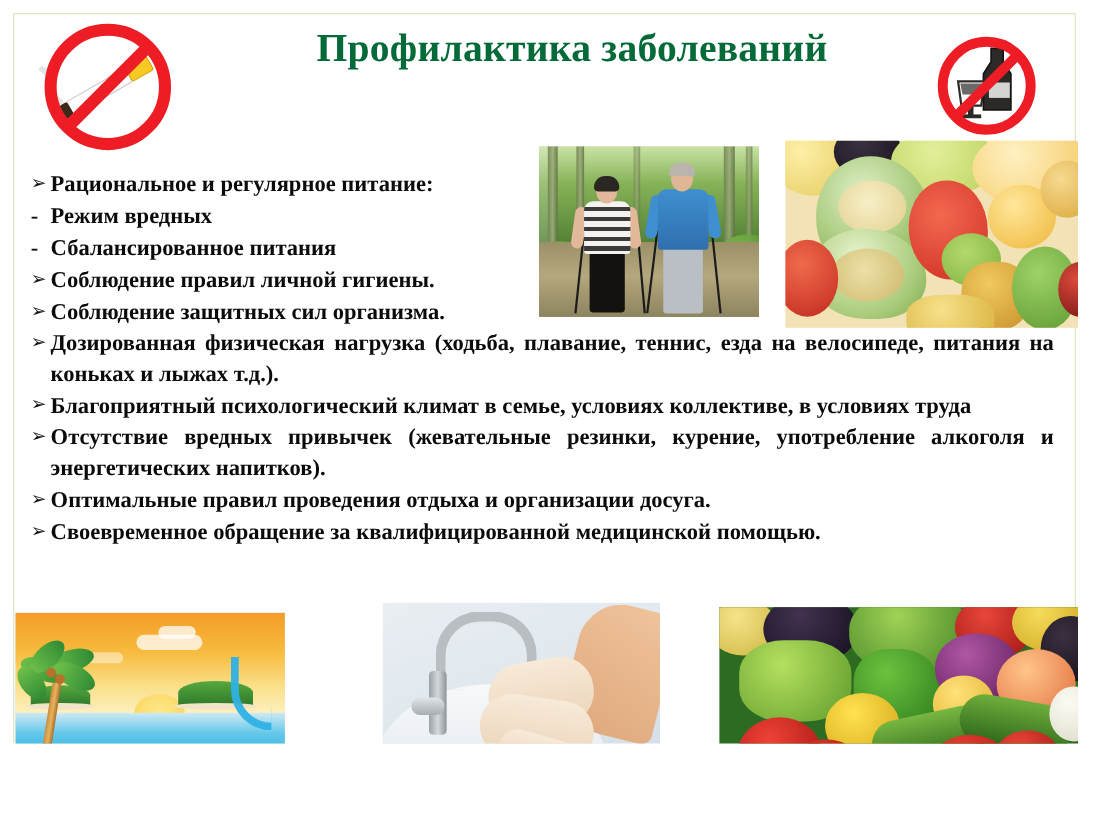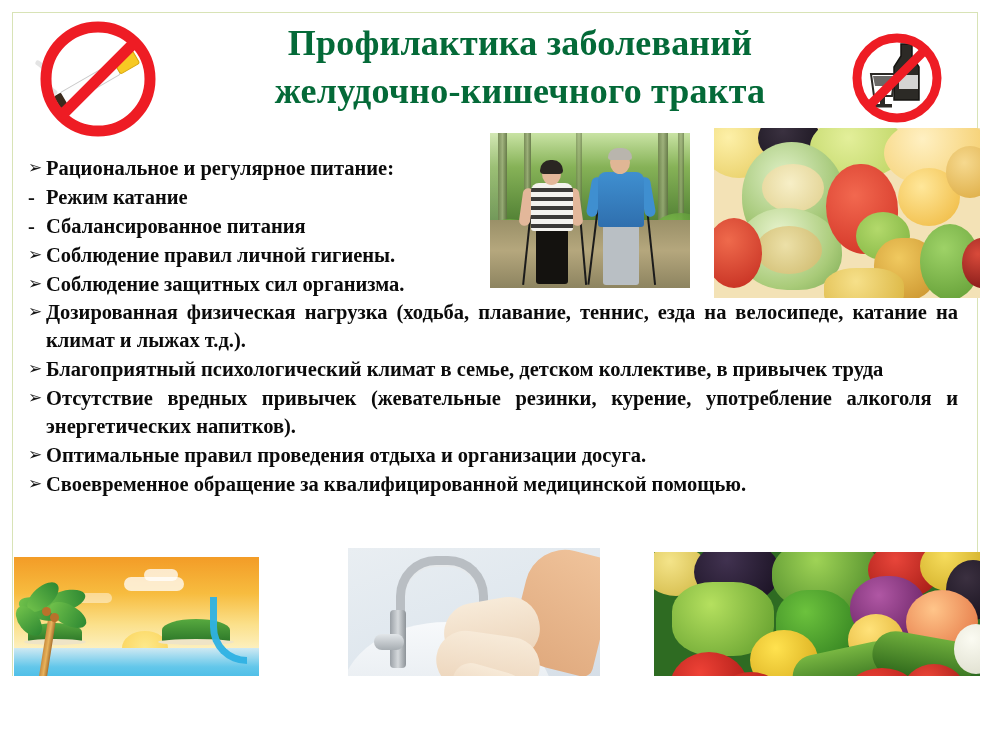--- a/index.html
+++ b/index.html
@@ -217,58 +217,57 @@
           <rect x="-24" y="26" width="19" height="3.5" fill="#2c2a26"></rect>
         </g>
         <circle r="40" fill="none" stroke="#ee1c24" stroke-width="9"></circle>
         <line x1="-28" y1="28" x2="28" y2="-28" stroke="#ee1c24" stroke-width="9"></line>
       </g>
     </svg>
   </div>
 
   <div class="title">
     <span class="ln">Профилактика заболеваний</span>
-    <span class="ln">желудочно-кишечного тракта</span>
   </div>
 
   <div class="list">
 
     <div class="li narrow">
       <span class="mark">➢</span>
       <span class="txt">Рациональное и регулярное питание:</span>
     </div>
 
     <div class="li narrow">
       <span class="mark dash">-</span>
-      <span class="txt">Режим катание</span>
+      <span class="txt">Режим вредных</span>
     </div>
 
     <div class="li narrow">
       <span class="mark dash">-</span>
       <span class="txt"> Сбалансированное питания</span>
     </div>
 
     <div class="li medium">
       <span class="mark">➢</span>
       <span class="txt">Соблюдение правил личной гигиены.</span>
     </div>
 
     <div class="li medium">
       <span class="mark">➢</span>
       <span class="txt">Соблюдение защитных сил организма.</span>
     </div>
 
     <div class="li full wrap">
       <span class="mark">➢</span>
-      <span class="txt">Дозированная физическая нагрузка (ходьба, плавание, теннис, езда на велосипеде, катание на климат и лыжах т.д.).</span>
+      <span class="txt">Дозированная физическая нагрузка (ходьба, плавание, теннис, езда на велосипеде, питания на коньках и лыжах т.д.).</span>
     </div>
 
     <div class="li full wrap">
       <span class="mark">➢</span>
-      <span class="txt">Благоприятный психологический климат в семье, детском коллективе, в привычек труда</span>
+      <span class="txt">Благоприятный психологический климат в семье, условиях коллективе, в условиях труда</span>
     </div>
 
     <div class="li full wrap">
       <span class="mark">➢</span>
       <span class="txt">Отсутствие вредных привычек (жевательные резинки, курение, употребление алкоголя и энергетических напитков).</span>
     </div>
 
     <div class="li full">
       <span class="mark">➢</span>
       <span class="txt">Оптимальные правил проведения отдыха и организации досуга.</span>

